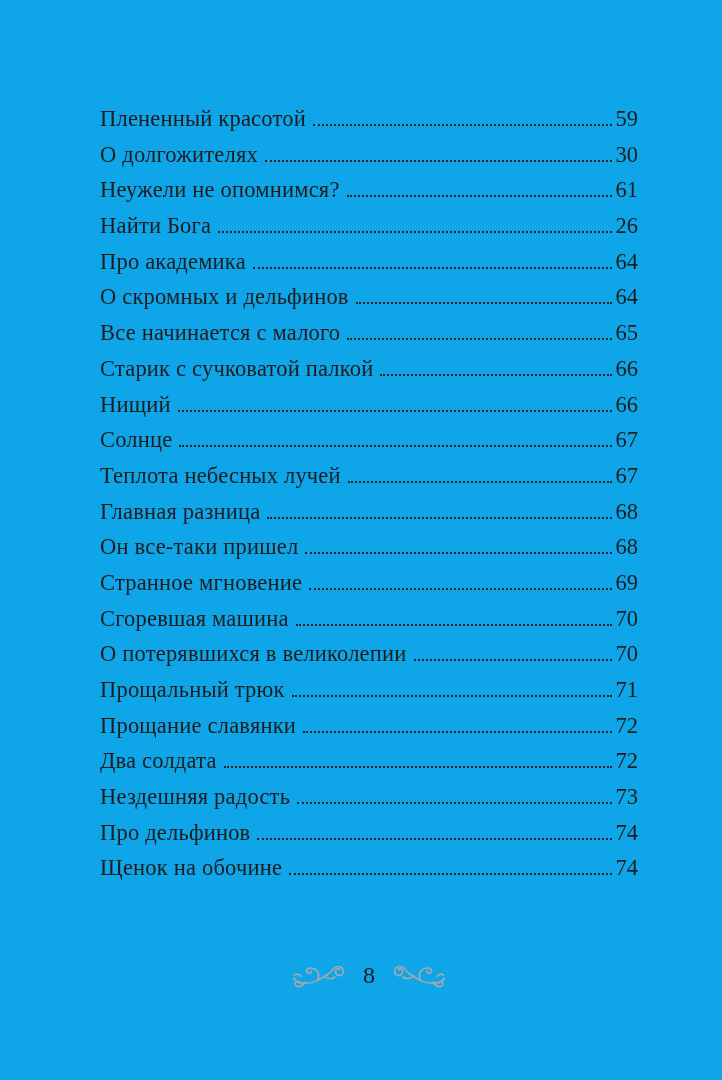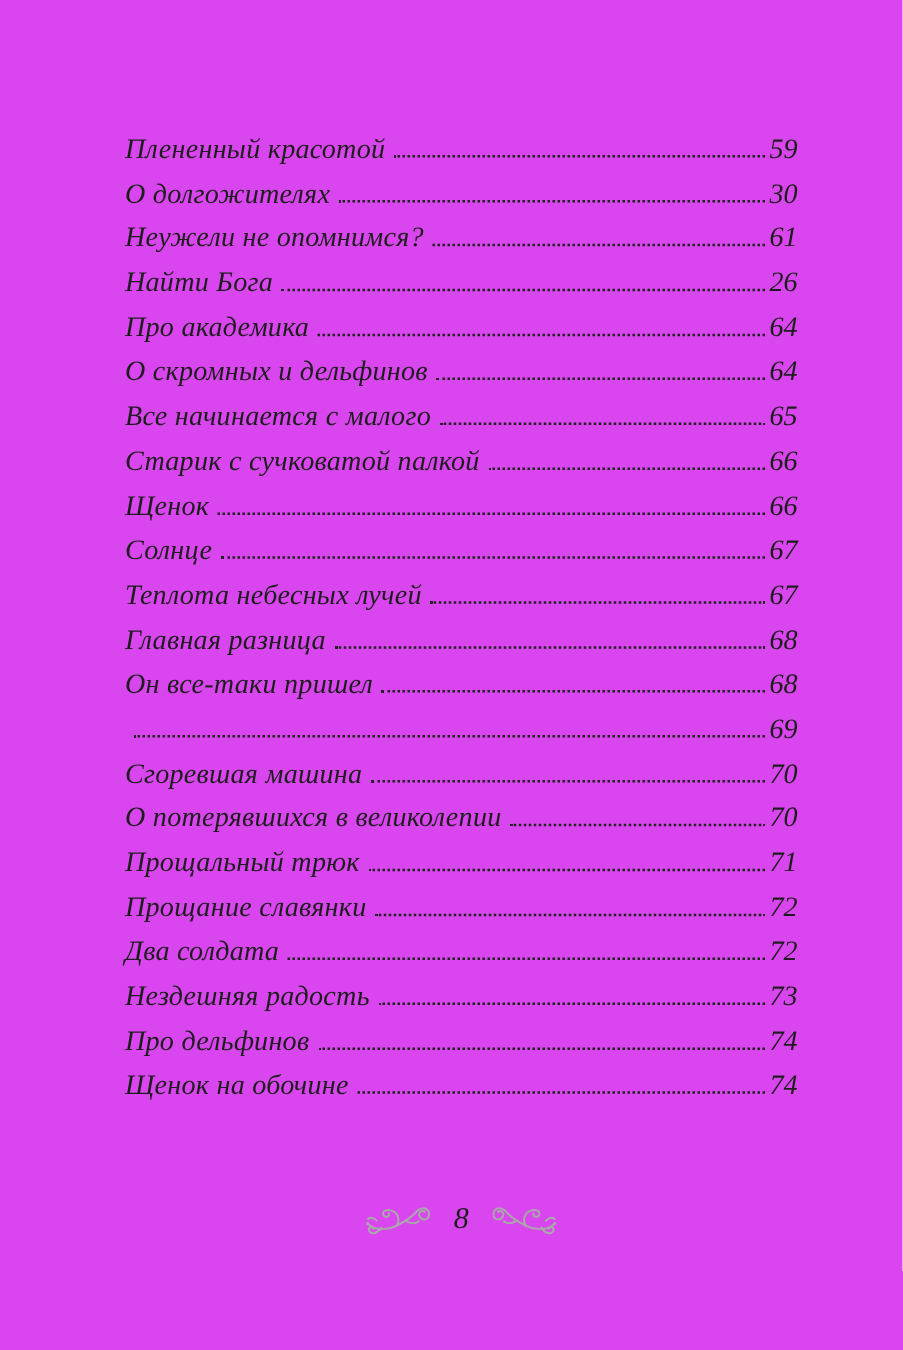--- a/index.html
+++ b/index.html
@@ -11,22 +11,21 @@
     width: 722px;
     height: 1080px;
     position: relative;
     overflow: hidden;
     font-family: "Liberation Serif", "DejaVu Serif", serif;
     color: #1d1d1d;
   }
   .page {
     position: absolute;
     inset: 0;
-    background: #d946ef;
-    font-style: italic;
+    background: #0ea5e9;
   }
   .toc {
     position: absolute;
     top: 101px;
     left: 100px;
     width: 538px;
   }
   .toc-row {
     display: flex;
     align-items: baseline;
@@ -124,21 +123,21 @@
       <span class="toc-page">65</span>
     </div>
 
     <div class="toc-row">
       <span class="toc-title">Старик с сучковатой палкой</span>
       <span class="toc-leader"></span>
       <span class="toc-page">66</span>
     </div>
 
     <div class="toc-row">
-      <span class="toc-title">Щенок</span>
+      <span class="toc-title">Нищий</span>
       <span class="toc-leader"></span>
       <span class="toc-page">66</span>
     </div>
 
     <div class="toc-row">
       <span class="toc-title">Солнце</span>
       <span class="toc-leader"></span>
       <span class="toc-page">67</span>
     </div>
 
@@ -154,20 +153,21 @@
       <span class="toc-page">68</span>
     </div>
 
     <div class="toc-row">
       <span class="toc-title">Он все-таки пришел</span>
       <span class="toc-leader"></span>
       <span class="toc-page">68</span>
     </div>
 
     <div class="toc-row">
+      <span class="toc-title">Странное мгновение</span>
       <span class="toc-leader"></span>
       <span class="toc-page">69</span>
     </div>
 
     <div class="toc-row">
       <span class="toc-title">Сгоревшая машина</span>
       <span class="toc-leader"></span>
       <span class="toc-page">70</span>
     </div>
 

